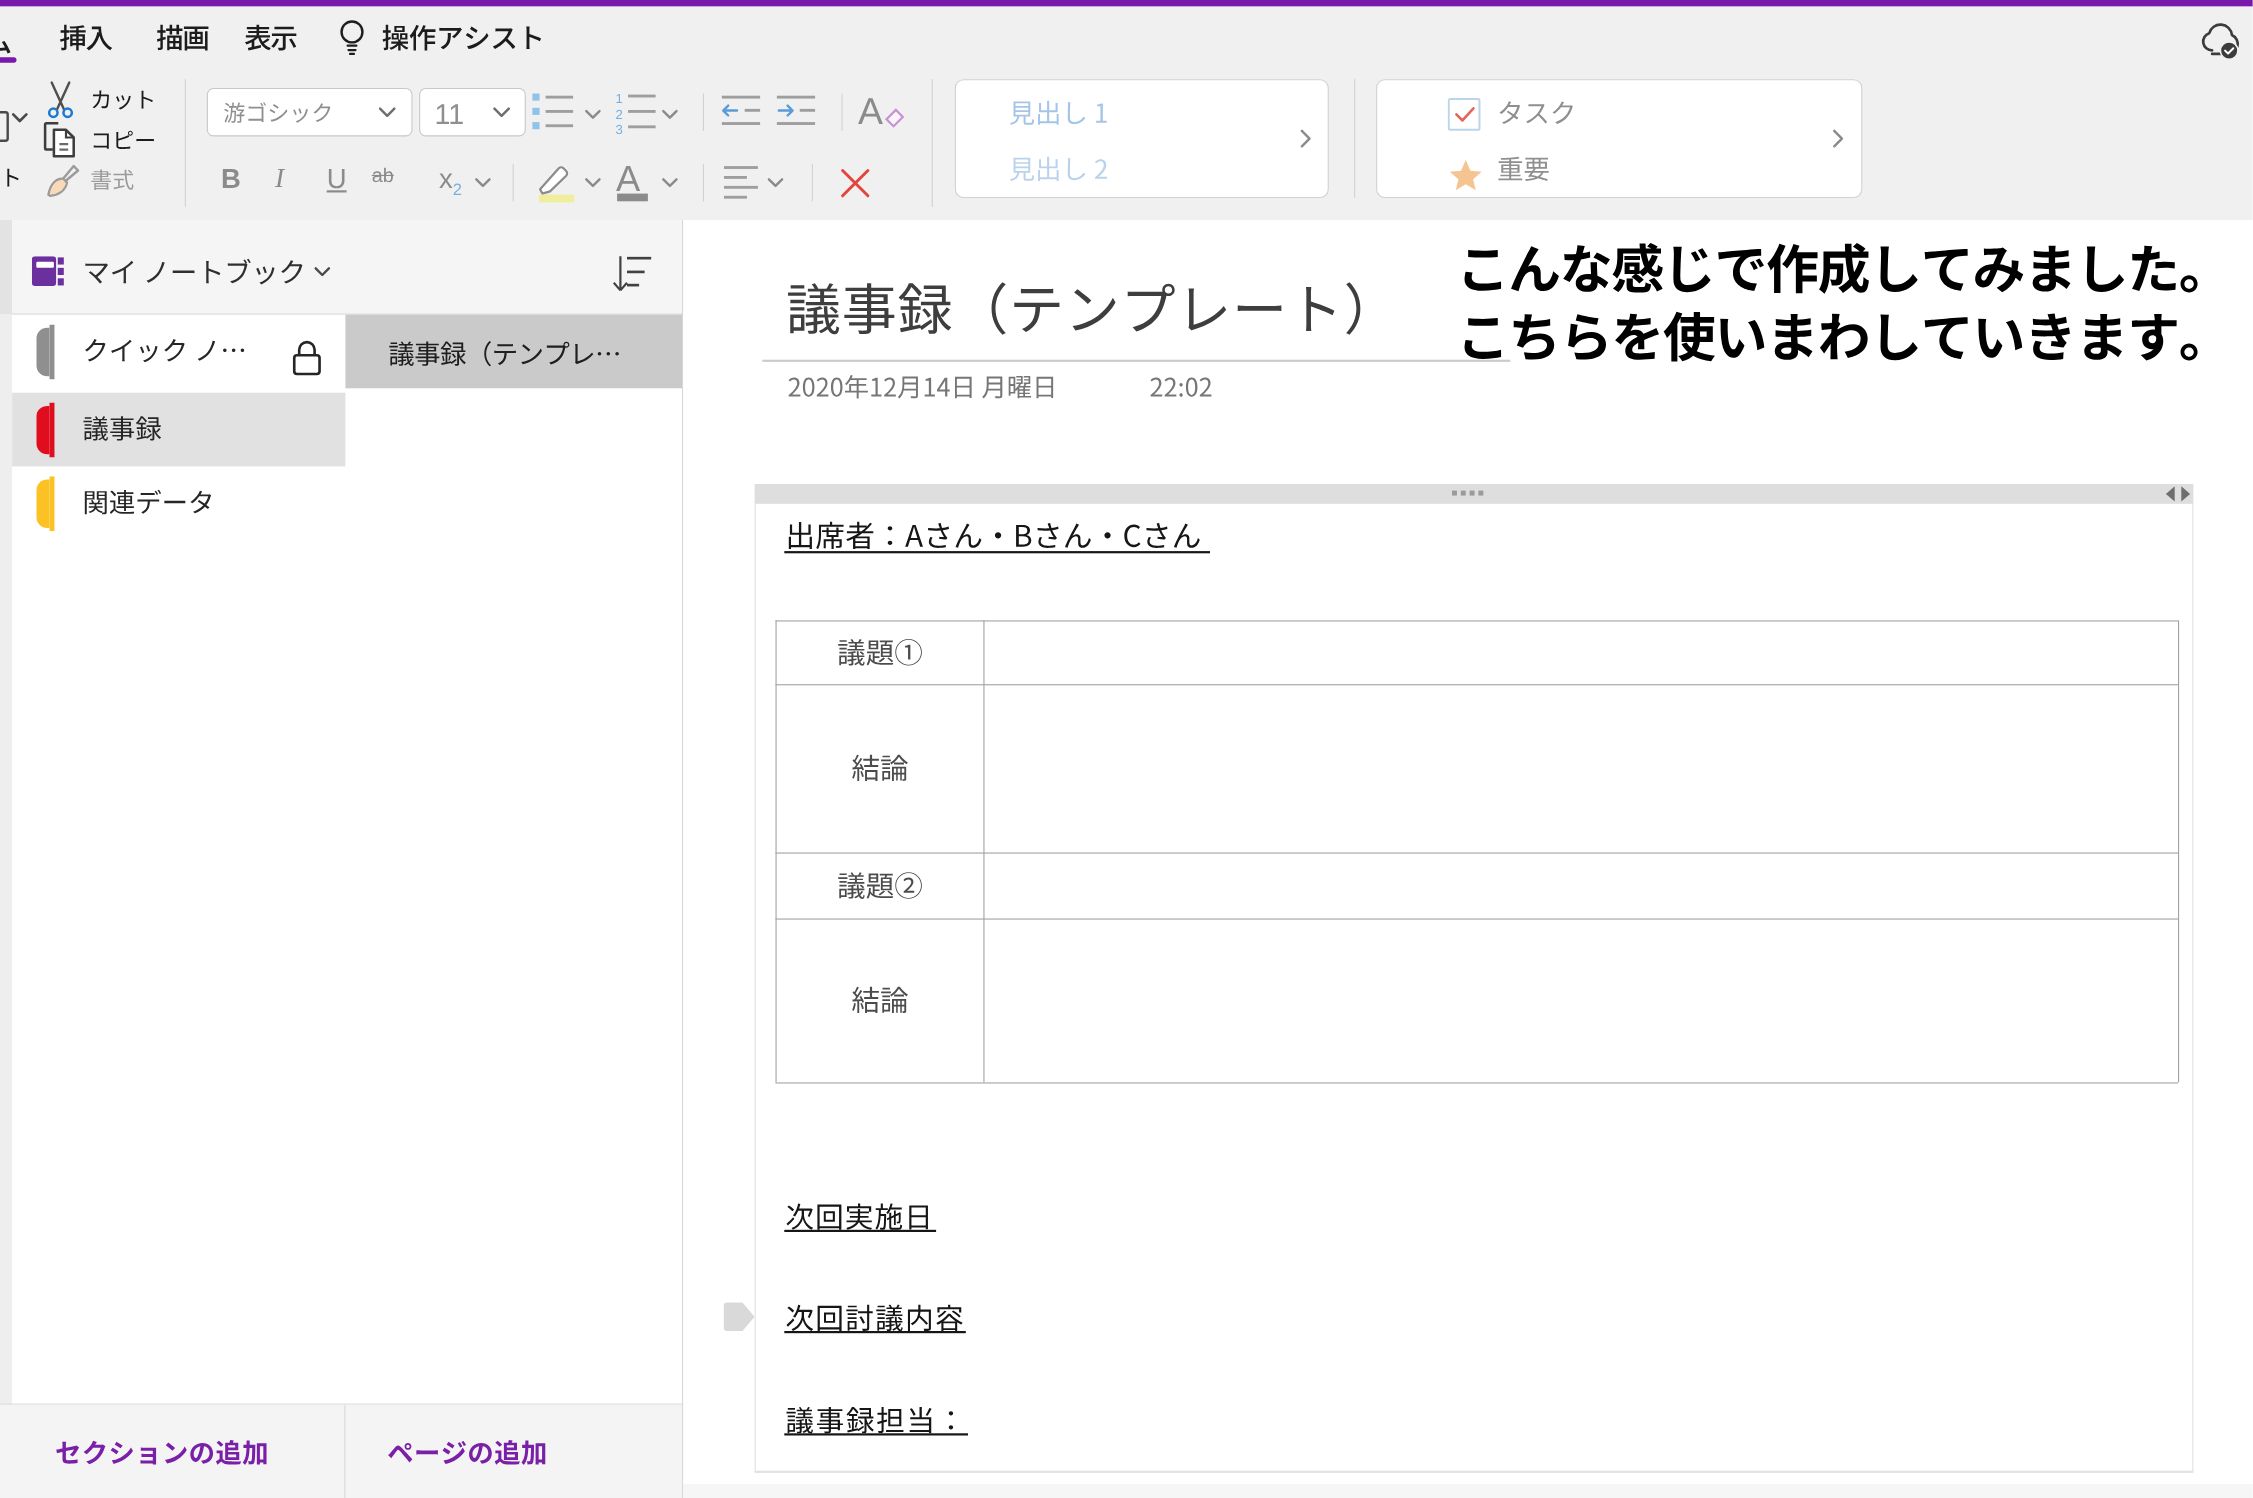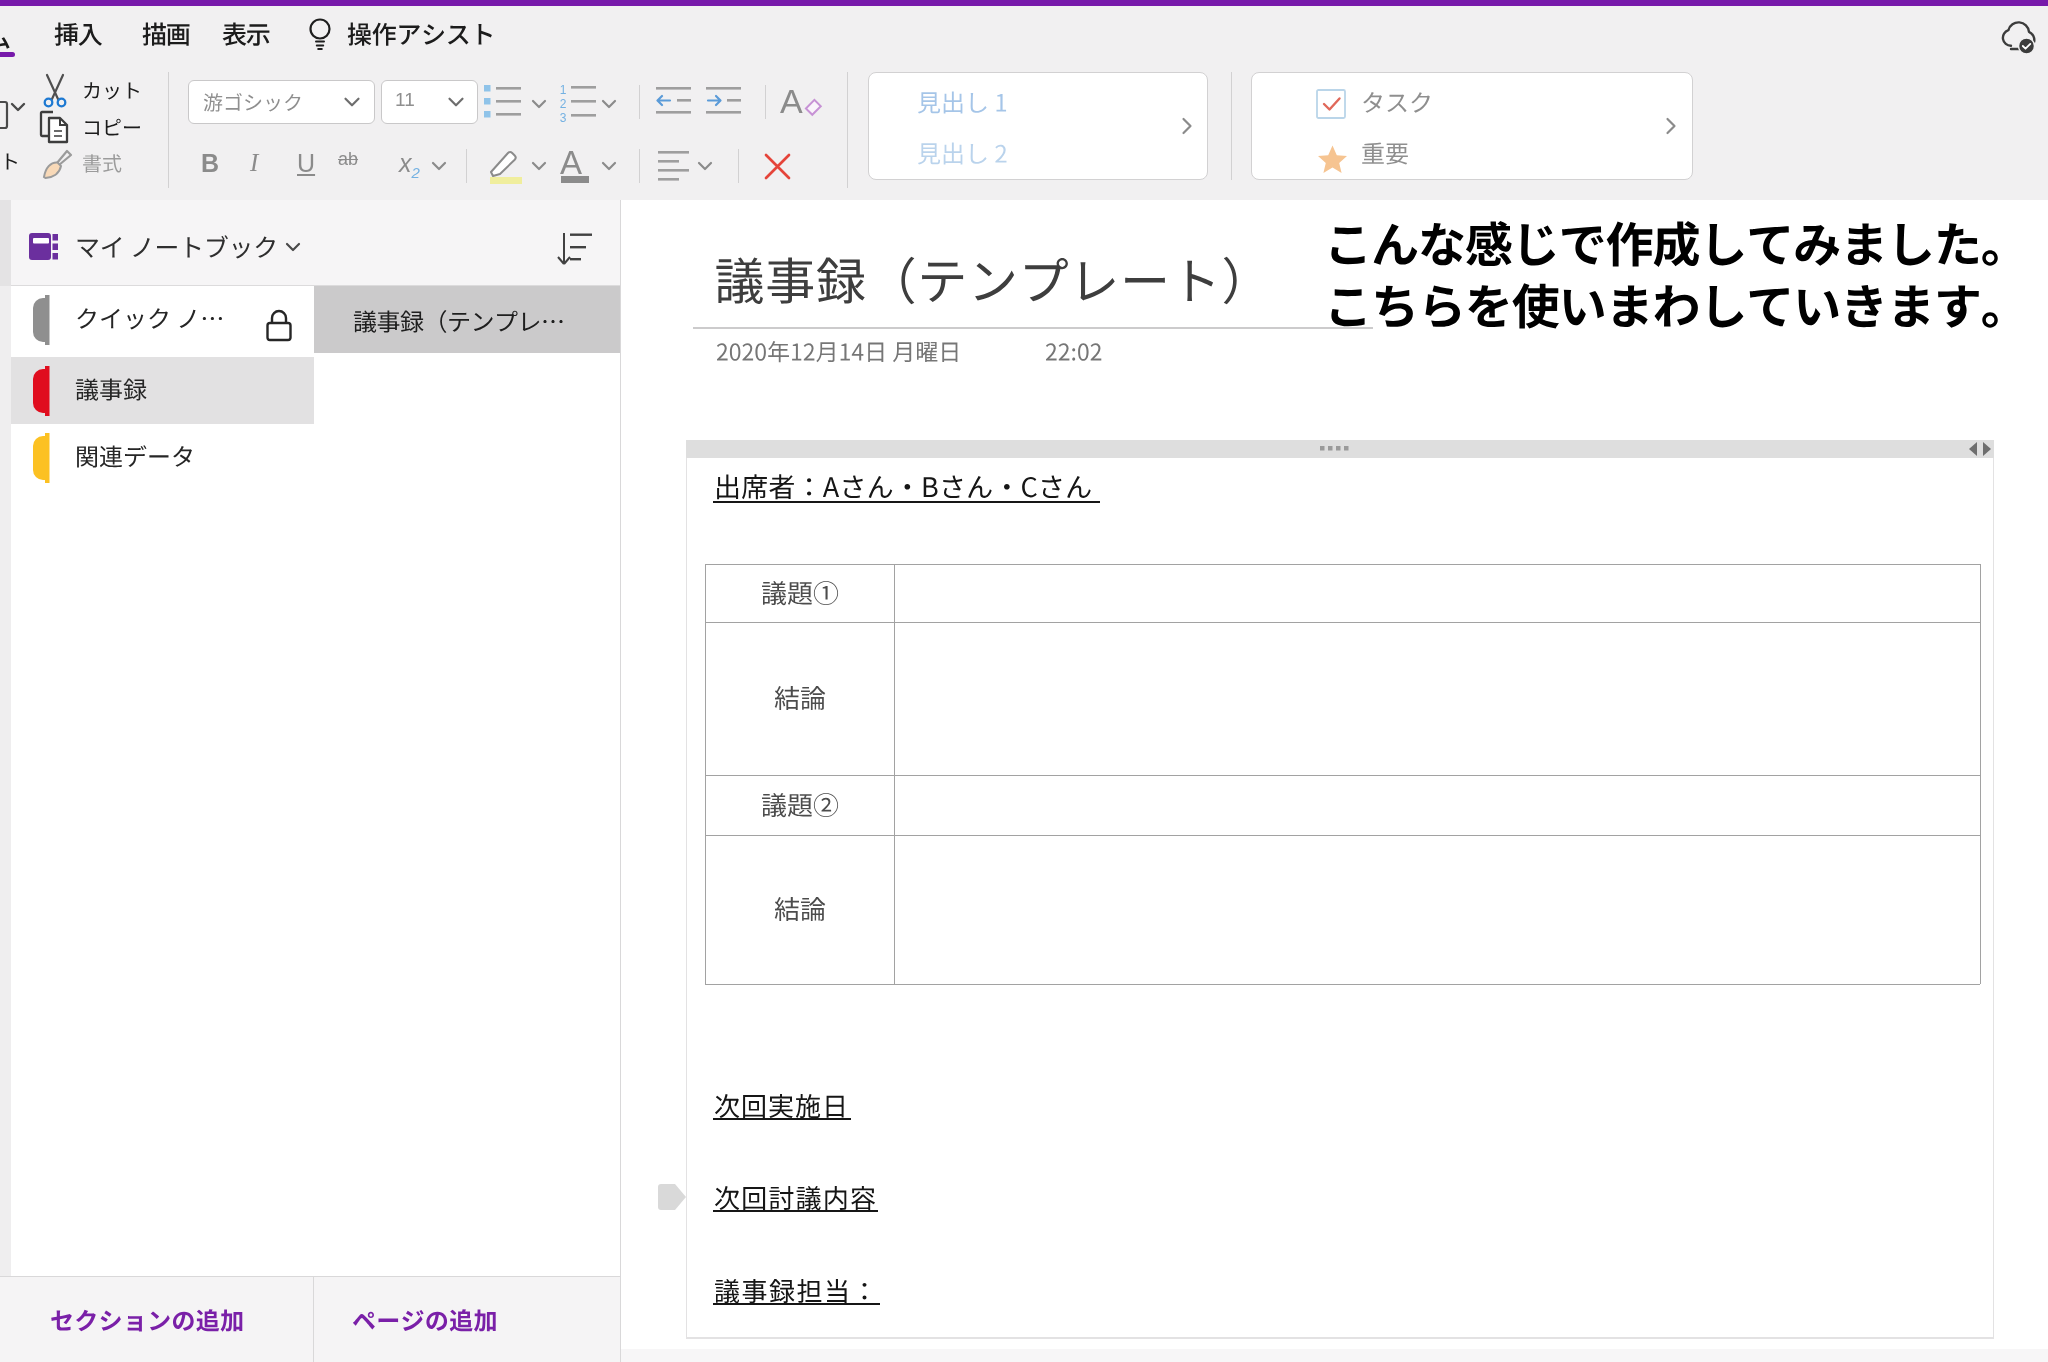--- a/index.html
+++ b/index.html
@@ -61,21 +61,21 @@
     </svg>
     <div class="abs" style="left:168px;top:72px;width:1px;height:116px;background:#d2d1d2;"></div>
     <div class="abs" style="left:188px;top:80px;width:187px;height:44px;background:#fff;border:1px solid #c9c8c9;border-radius:6px;"></div>
     <svg class="abs" style="left:199px;top:87px" width="108" height="30" viewBox="0 0 108 30">
       <path transform="translate(4,23)" fill="#8f8f8f" d="M1.6 -15.5C2.7 -14.9 4.1 -14 4.7 -13.3L5.6 -14.5C4.9 -15.2 3.6 -16.1 2.4 -16.6ZM0.8 -10.1C1.9 -9.6 3.4 -8.8 4.1 -8.1L4.9 -9.4C4.2 -10 2.8 -10.8 1.6 -11.2ZM1.1 0.6 2.5 1.3C3.2 -0.5 4.2 -3 4.8 -5.1L3.6 -5.9C2.9 -3.6 1.8 -1 1.1 0.6ZM15 -7.7V-5.8H12V-4.4H15V-0.1C15 0.2 14.9 0.2 14.6 0.2C14.3 0.3 13.4 0.3 12.4 0.2C12.6 0.6 12.8 1.2 12.9 1.6C14.2 1.6 15.1 1.6 15.7 1.4C16.2 1.1 16.4 0.7 16.4 -0.1V-4.4H19.2V-5.8H16.4V-6.7C17.3 -7.6 18.4 -8.8 19.1 -10L18.2 -10.6L17.9 -10.5H13C13.4 -11.2 13.7 -11.9 14 -12.7H19.2V-14.1H14.5C14.7 -14.9 14.9 -15.7 15.1 -16.5L13.6 -16.8C13.2 -14.5 12.5 -12.2 11.4 -10.7C11.7 -10.5 12.4 -10.2 12.6 -10L12.9 -10.4V-9.2H16.9C16.5 -8.7 16.1 -8.1 15.6 -7.7ZM8.1 -16.8V-13.6H5.1V-12.1H7C6.9 -7.2 6.6 -2.1 4 0.6C4.4 0.8 4.8 1.3 5.1 1.6C7.2 -0.7 7.9 -4.1 8.2 -7.9H10.2C10.1 -2.4 9.9 -0.4 9.6 0C9.4 0.2 9.2 0.3 9 0.3C8.7 0.3 8 0.3 7.2 0.2C7.4 0.6 7.5 1.1 7.5 1.6C8.3 1.6 9.1 1.6 9.6 1.6C10.1 1.5 10.4 1.3 10.8 0.9C11.3 0.2 11.4 -2 11.6 -8.6C11.6 -8.8 11.6 -9.3 11.6 -9.3H8.3C8.3 -10.2 8.4 -11.2 8.4 -12.1H12.2V-13.6H9.5V-16.8Z M34.7 -16.5 33.6 -16C34.1 -15.3 34.8 -14.2 35.2 -13.3L36.3 -13.8C35.9 -14.6 35.2 -15.8 34.7 -16.5ZM37.2 -17.1 36.1 -16.6C36.7 -15.9 37.3 -14.8 37.7 -14L38.9 -14.4C38.4 -15.2 37.7 -16.4 37.2 -17.1ZM22.8 -2.1V-0.3C23.3 -0.3 24.2 -0.3 25.1 -0.3H34.8L34.8 0.8H36.6C36.6 0.5 36.5 -0.4 36.5 -1.2V-11.5C36.5 -12 36.6 -12.6 36.6 -13C36.2 -13 35.6 -13 35.1 -13H25.2C24.6 -13 23.7 -13 23 -13.1V-11.3C23.5 -11.4 24.5 -11.4 25.3 -11.4H34.8V-2H25C24.2 -2 23.3 -2 22.8 -2.1Z M46 -15.4 45.1 -14C46.3 -13.3 48.5 -11.9 49.4 -11.2L50.4 -12.5C49.5 -13.2 47.2 -14.7 46 -15.4ZM43 -1.1 43.9 0.6C45.8 0.2 48.6 -0.8 50.6 -1.9C53.8 -3.8 56.5 -6.4 58.3 -9.1L57.3 -10.7C55.7 -7.9 53 -5.3 49.7 -3.4C47.7 -2.2 45.2 -1.4 43 -1.1ZM43 -10.9 42.1 -9.5C43.3 -8.9 45.5 -7.5 46.5 -6.8L47.4 -8.2C46.5 -8.8 44.2 -10.2 43 -10.9Z M69.7 -11.5 68.2 -11C68.6 -10.1 69.5 -7.6 69.8 -6.7L71.2 -7.2C71 -8.1 70 -10.7 69.7 -11.5ZM76.9 -10.4 75.2 -10.9C74.9 -8.4 73.8 -5.8 72.4 -4.1C70.8 -2 68.2 -0.5 65.9 0.2L67.2 1.5C69.5 0.6 71.9 -0.9 73.8 -3.3C75.2 -5.1 76.1 -7.2 76.6 -9.4C76.7 -9.7 76.8 -10 76.9 -10.4ZM65 -10.5 63.5 -9.9C63.9 -9.2 65 -6.5 65.3 -5.4L66.8 -6C66.5 -7 65.4 -9.7 65 -10.5Z M90.7 -15.5 88.9 -16.1C88.8 -15.6 88.5 -14.9 88.3 -14.6C87.4 -12.8 85.4 -9.9 82 -7.8L83.4 -6.8C85.5 -8.2 87.2 -10 88.4 -11.7H95.2C94.8 -9.9 93.6 -7.3 92 -5.4C90.2 -3.3 87.7 -1.5 84 -0.4L85.5 0.9C89.2 -0.5 91.6 -2.3 93.4 -4.6C95.2 -6.7 96.4 -9.4 97 -11.4C97.1 -11.8 97.3 -12.2 97.4 -12.5L96.1 -13.3C95.8 -13.2 95.3 -13.1 94.8 -13.1H89.4L89.8 -14C90 -14.3 90.4 -15 90.7 -15.5Z"></path>
     </svg>
     <svg class="abs" style="left:340px;top:93px;" width="24" height="20" viewBox="0 0 24 20">
       <path d="M5.5 5.75 L12 12.25 L18.5 5.75" fill="none" stroke="#6e6e6e" stroke-width="2.2" stroke-linecap="round" stroke-linejoin="round"></path>
     </svg>
     <div class="abs" style="left:381px;top:80px;width:97px;height:44px;background:#fff;border:1px solid #c9c8c9;border-radius:6px;"></div>
-    <div class="abs" style="left:395px;top:89px;font-size:19px;color:#8f8f8f;">11</div>
+    <div class="abs" style="left:395px;top:89px;font-size:26px;color:#8f8f8f;">11</div>
     <svg class="abs" style="left:444px;top:93px;" width="24" height="20" viewBox="0 0 24 20">
       <path d="M5.5 5.75 L12 12.25 L18.5 5.75" fill="none" stroke="#6e6e6e" stroke-width="2.2" stroke-linecap="round" stroke-linejoin="round"></path>
     </svg>
     <svg class="abs" style="left:483px;top:84px;" width="42" height="36" viewBox="0 0 42 36">
       <rect x="1" y="1" width="6.5" height="6.5" fill="#8fc3e9"></rect>
       <rect x="13" y="3" width="25" height="2.6" fill="#9e9e9e"></rect>
       <rect x="1" y="14" width="6.5" height="6.5" fill="#8fc3e9"></rect>
       <rect x="13" y="16" width="25" height="2.6" fill="#9e9e9e"></rect>
       <rect x="1" y="27" width="6.5" height="6.5" fill="#8fc3e9"></rect>
       <rect x="13" y="29" width="25" height="2.6" fill="#9e9e9e"></rect>
@@ -110,21 +110,21 @@
     <div class="abs" style="left:765px;top:85px;width:1px;height:34px;background:#d2d1d2;"></div>
     <svg class="abs" style="left:778px;top:82px;" width="58" height="40" viewBox="0 0 58 40">
       <text x="2" y="31" font-family="Liberation Sans" font-size="34" fill="#8b8b8b">A</text>
       <rect x="29" y="21" width="12" height="9" transform="rotate(-45 35 25)" fill="#faf4fb" stroke="#c792d5" stroke-width="2"></rect>
     </svg>
     <div class="abs" style="left:847px;top:72px;width:1px;height:116px;background:#d2d1d2;"></div>
     <div class="abs" style="left:201px;top:149px;font-size:25px;font-weight:bold;color:#8b8b8b;">B</div>
     <div class="abs" style="left:250px;top:149px;font-size:25px;font-style:italic;font-family:'Liberation Serif',serif;color:#8b8b8b;">I</div>
     <div class="abs" style="left:297px;top:149px;font-size:25px;text-decoration:underline;color:#8b8b8b;">U</div>
     <div class="abs" style="left:338px;top:149px;font-size:18px;text-decoration:line-through;color:#8b8b8b;">ab</div>
-    <div class="abs" style="left:399px;top:149px;font-size:25px;color:#8b8b8b;font-style:italic;">x<sub style="font-size:15px;color:#74b1e2;">2</sub></div>
+    <div class="abs" style="left:399px;top:149px;font-size:25px;color:#8b8b8b;">x<sub style="font-size:15px;color:#74b1e2;">2</sub></div>
     <svg class="abs" style="left:428px;top:158px;" width="22" height="18" viewBox="0 0 22 18">
       <path d="M5 5.0 L11 11.0 L17 5.0" fill="none" stroke="#8b8b8b" stroke-width="2.2" stroke-linecap="round" stroke-linejoin="round"></path>
     </svg>
     <div class="abs" style="left:466px;top:149px;width:1px;height:34px;background:#d2d1d2;"></div>
     <svg class="abs" style="left:488px;top:148px;" width="40" height="38" viewBox="0 0 40 38">
       <path d="M3 24 L20 5 a3 3 0 0 1 4.2 0 l2.5 2.5 a3 3 0 0 1 0 4.2 L12 26 l-7 2 z" fill="#fff" stroke="#8b8b8b" stroke-width="2" stroke-linejoin="round"></path>
       <rect x="2" y="29" width="32" height="7" fill="#f0ee9d"></rect>
     </svg>
     <svg class="abs" style="left:528px;top:158px;" width="22" height="18" viewBox="0 0 22 18">
       <path d="M5 5.0 L11 11.0 L17 5.0" fill="none" stroke="#8b8b8b" stroke-width="2.2" stroke-linecap="round" stroke-linejoin="round"></path>

